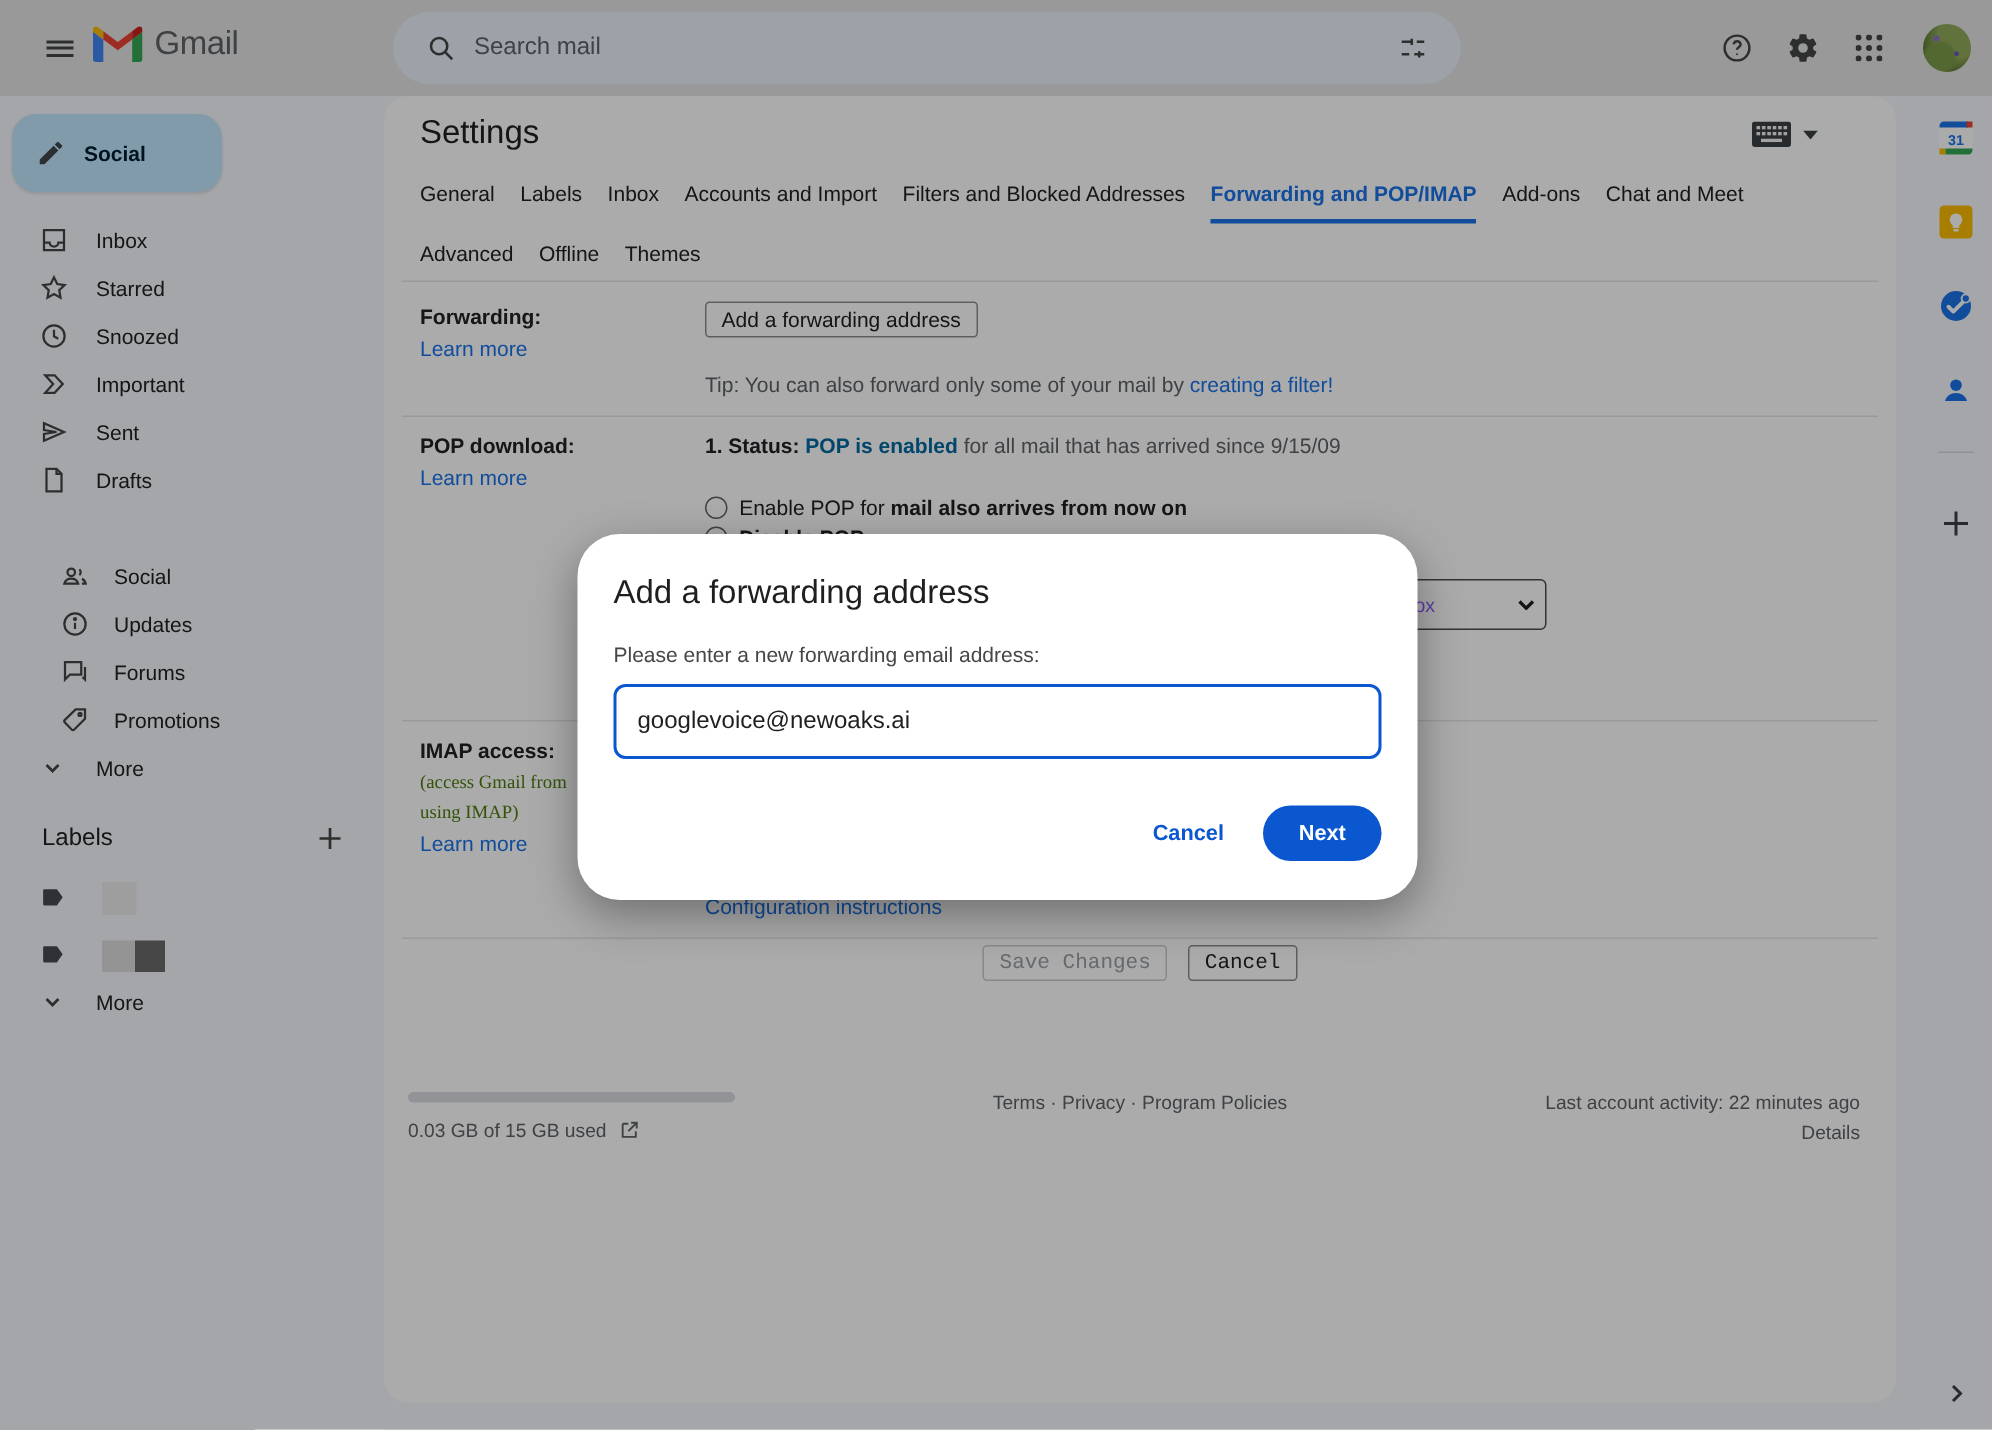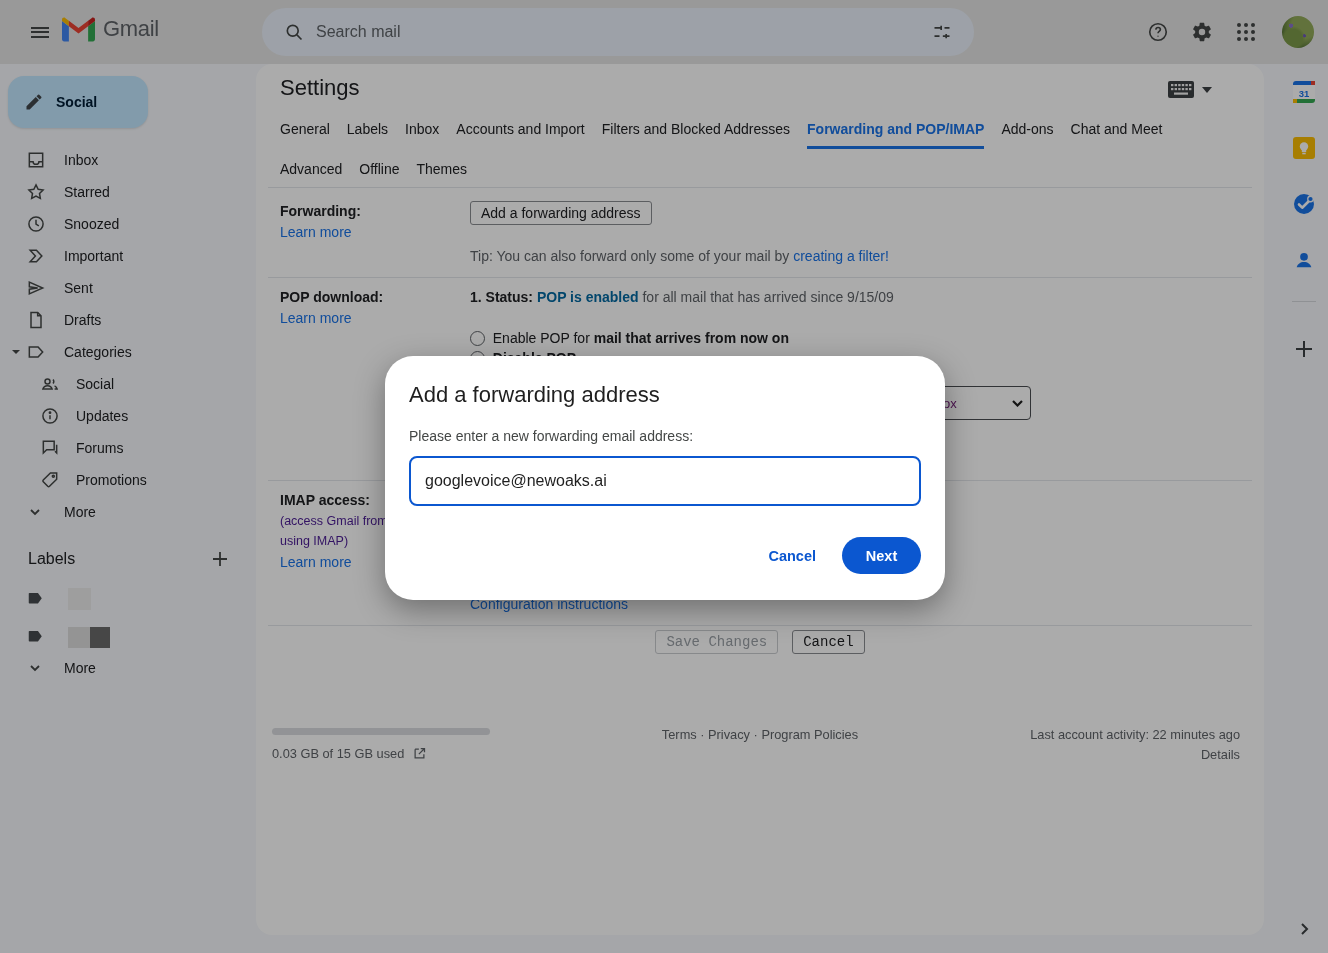--- a/index.html
+++ b/index.html
@@ -59,34 +59,34 @@
   .main { position:absolute; left:256px; top:64px; width:1008px; height:871px; background:#ffffff;
     border-radius:16px; }
   .page-title { position:absolute; left:24px; top:11px; font-size:22px; color:#202124; }
   .kbd-wrap { position:absolute; right:52px; top:17px; display:flex; align-items:center; gap:8px;
     color:#3c4043; cursor:pointer; }
   .tabsrow { position:absolute; display:flex; gap:17px; font-size:14px; }
   .tab { color:#202124; padding-bottom:9px; cursor:pointer; white-space:nowrap; }
   .tab.active { color:#1a73e8; font-weight:bold; border-bottom:3px solid #1a73e8; }
   .divider { position:absolute; left:12px; right:12px; height:1px; background:#e3e6ea; }
   .sec-head { position:absolute; left:24px; font-size:14px; font-weight:bold; color:#202124; }
-  .sec-sub { position:absolute; left:24px; font-size:12.5px; color:#4c1d95; }
+  .sec-sub { position:absolute; left:24px; font-size:12.5px; color:#4d7c0f;font-family:Liberation Serif, serif; }
   .link { color:#1a73e8; cursor:pointer; text-decoration:none; }
   .sec-link { position:absolute; left:24px; font-size:14px; }
   .body-text { position:absolute; font-size:14px; color:#202124; }
   .muted { color:#5f6368;margin-top:46px; }
   .classic-btn { display:inline-block; background:#ffffff; border:1px solid #8a8d91; border-radius:3px;
     padding:3px 10px; font-size:14px; color:#202124; cursor:pointer; font-family:inherit; }
   .classic-btn.disabled { border-color:#c9ccd0; color:#9aa0a6; cursor:default; }
   .radio { display:inline-block; width:15px; height:15px; border:1.8px solid #5f6368; border-radius:50%;
     background:#fff; vertical-align:-3px; }
   .green { color:#0369a1; font-weight:bold; }
   .pop-select { position:absolute; left:679px; top:322px; width:96px; height:24px; border:1.5px solid #4a4d51;
     border-radius:4px; background:#fff; display:flex; align-items:center; justify-content:space-between;
-    padding:16px 7px; font-size:13px; color:#701a75; cursor:pointer; }
+    padding:16px 7px; font-size:13px; color:#8b5cf6; cursor:pointer; }
   .save-row { position:absolute; left:0; right:0; top:566px; display:flex; justify-content:center; gap:14px;font-family:Liberation Mono, monospace; }
   .storage-bar { position:absolute; left:16px; top:664px; width:218px; height:7px; border-radius:4px; background:#dadce0; }
   .storage-text { position:absolute; left:16px; top:682px; font-size:12.8px; color:#5f6368; display:flex; align-items:flex-start; gap:8px; }
   .legal { position:absolute; left:0; right:0; top:663px; text-align:center; font-size:12.8px; color:#5f6368; }
   .activity { position:absolute; right:24px; top:663px; font-size:12.8px; color:#5f6368; text-align:right; }
   .details { position:absolute; right:24px; top:683px; font-size:12.8px; color:#5f6368; text-align:right; cursor:pointer; }
 
   
   .rail { position:absolute; right:0; top:64px; width:48px; height:889px; background:#f6f8fc; }
   .rail-btn { position:absolute; left:10px; width:28px; height:28px; display:flex; align-items:center;
@@ -233,33 +233,20 @@
   </div>
   <div class="navrow" style="top:240px">
     <span class="nicon">
       <svg viewBox="0 0 24 24" width="20" height="20" fill="none" stroke="currentColor" stroke-width="1.8">
         <path d="M6 3h8l4 4v14H6z"></path>
           <path d="M14 3v4h4"></path>
       </svg>
       </span>
     <span class="nlabel">Drafts</span>
   </div>
-  <div class="navrow" style="top:272px">
-    <span class="caret">
-      <svg viewBox="0 0 12 12" width="12" height="12" fill="currentColor">
-          <path d="M2 4l4 4 4-4z"></path>
-        </svg>
-      </span>
-    <span class="nicon">
-      <svg viewBox="0 0 24 24" width="20" height="20" fill="none" stroke="currentColor" stroke-width="1.8">
-        <path d="M4 6h10.5L20 12l-5.5 6H4z"></path>
-      </svg>
-      </span>
-    <span class="nlabel">Categories</span>
-  </div>
   <div class="navrow" style="top:304px">
     <span class="nicon sub">
       <svg viewBox="0 0 24 24" width="20" height="20" fill="none" stroke="currentColor" stroke-width="1.8">
         <circle cx="9" cy="9" r="3"></circle>
           <path d="M3.5 18c.7-2.5 2.9-4 5.5-4s4.8 1.5 5.5 4z"></path>
         <path d="M15.5 6.7a3 3 0 0 1 0 4.6M17.5 14.3c1.5.6 2.6 1.9 3 3.7h-3"></path>
       </svg>
       </span>
     <span class="nlabel sub">Social</span>
   </div>
@@ -389,21 +376,21 @@
   <div class="divider" style="top:213px"></div>
 
   <div class="sec-head" style="top:225px">POP download:</div>
   <div class="sec-link" style="top:246px">
     <span class="link">Learn more</span></div>
   <div class="body-text" style="left:214px; top:225px">
     <b>1. Status: </b><span class="green">POP is enabled</span><span class="muted"> for all mail that has arrived since 9/15/09</span>
   </div>
   <div class="body-text" style="left:214px; top:266px">
     <span class="radio"></span>&nbsp;
-    <span>Enable POP for </span><b>mail that arrives from now on</b>
+    <span>Enable POP for </span><b>mail also arrives from now on</b>
   </div>
   <div class="body-text" style="left:214px; top:286px">
     <span class="radio"></span>&nbsp;
     <b>Disable POP</b>
   </div>
   <div class="pop-select">
     <span>ox</span>
     <span>
       <svg width="11" height="7" viewBox="0 0 11 7" fill="none" stroke="#1f1f1f" stroke-width="2.2">
           <path d="M1 1l4.5 4.5L10 1"></path>

